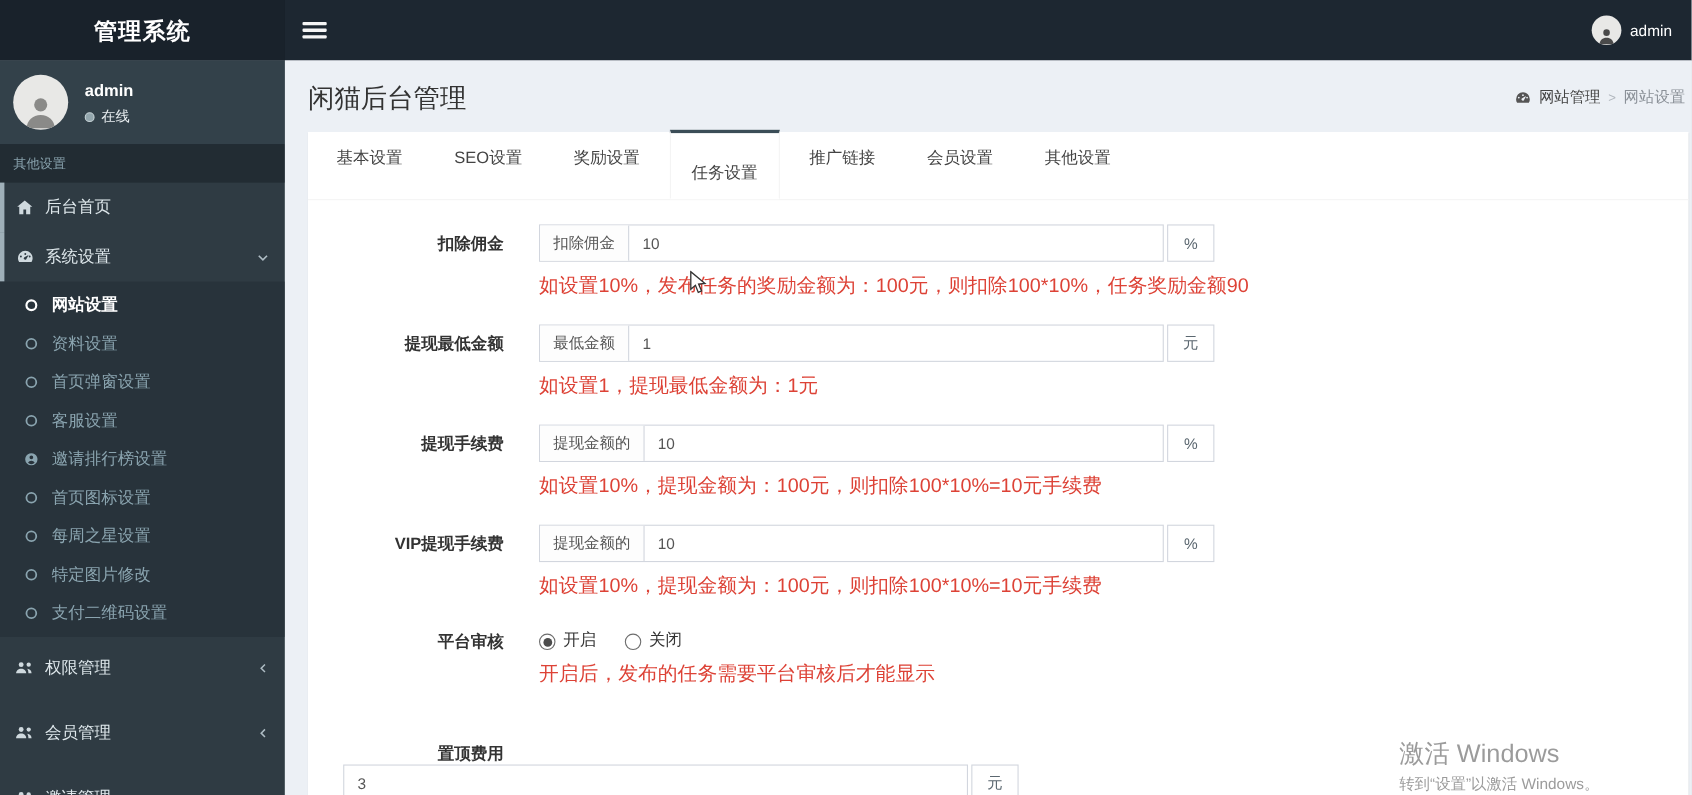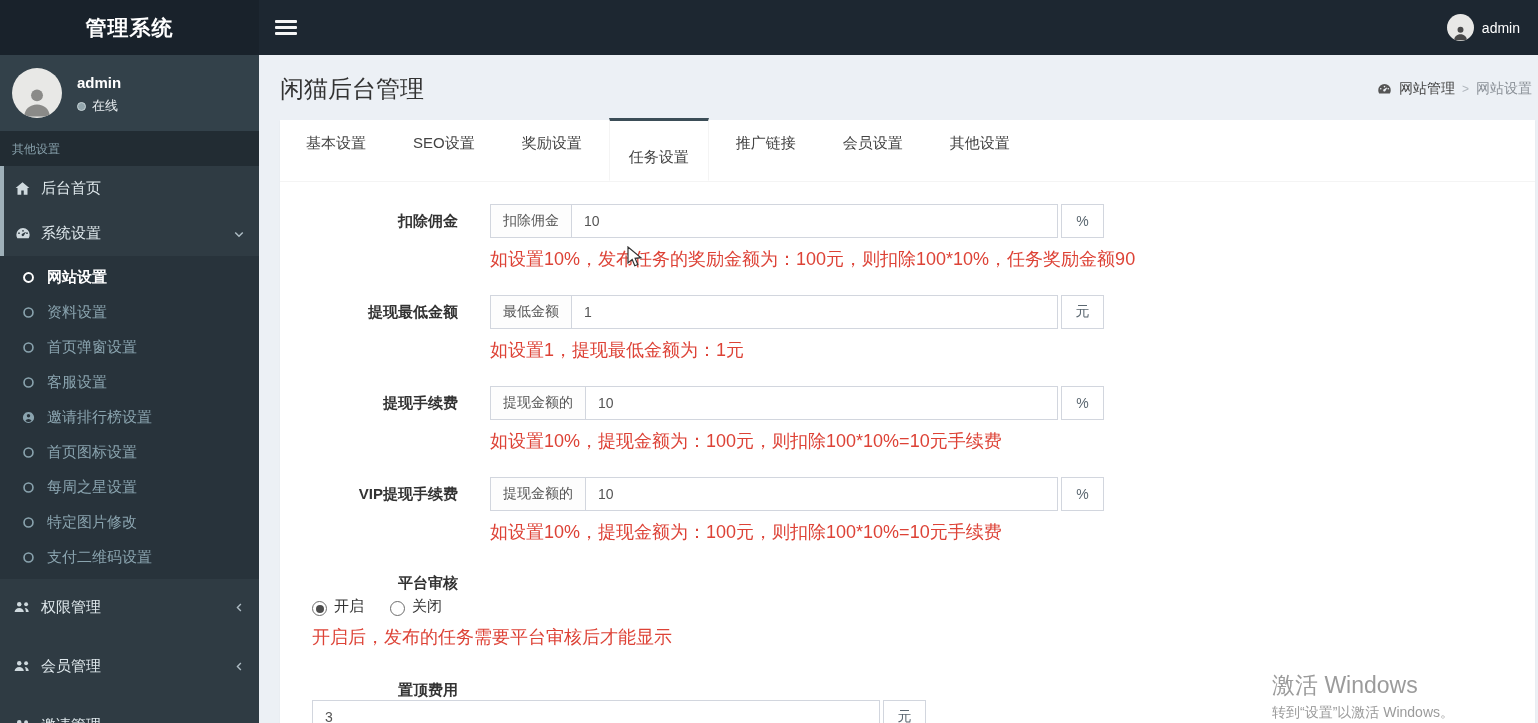--- a/index.html
+++ b/index.html
@@ -348,21 +348,21 @@
                 <div class="iwrap">
                   <span class="addon-prefix">提现金额的</span>
                   <input class="text-input" type="text" value="10" style="">
                 </div>
                 <span class="addon-suffix">%</span>
               </div>
               <div class="hint">如设置10%，提现金额为：100元，则扣除100*10%=10元手续费</div>
             </div>
           </div>
 
-          <div class="form-row" style="margin-bottom:24px;flex-direction:column;">
+          <div class="form-row" style="margin-bottom:44px;">
             <div class="row-label" style="padding-top:6px;">平台审核</div>
             <div class="row-control">
               <div class="radio-group" style="padding-top:4px;">
                 <label class="radio-opt">
                   <span class="radio-circle checked"></span>
                   <span>开启</span>
                 </label>
                 <label class="radio-opt">
                   <span class="radio-circle"></span>
                   <span>关闭</span>

